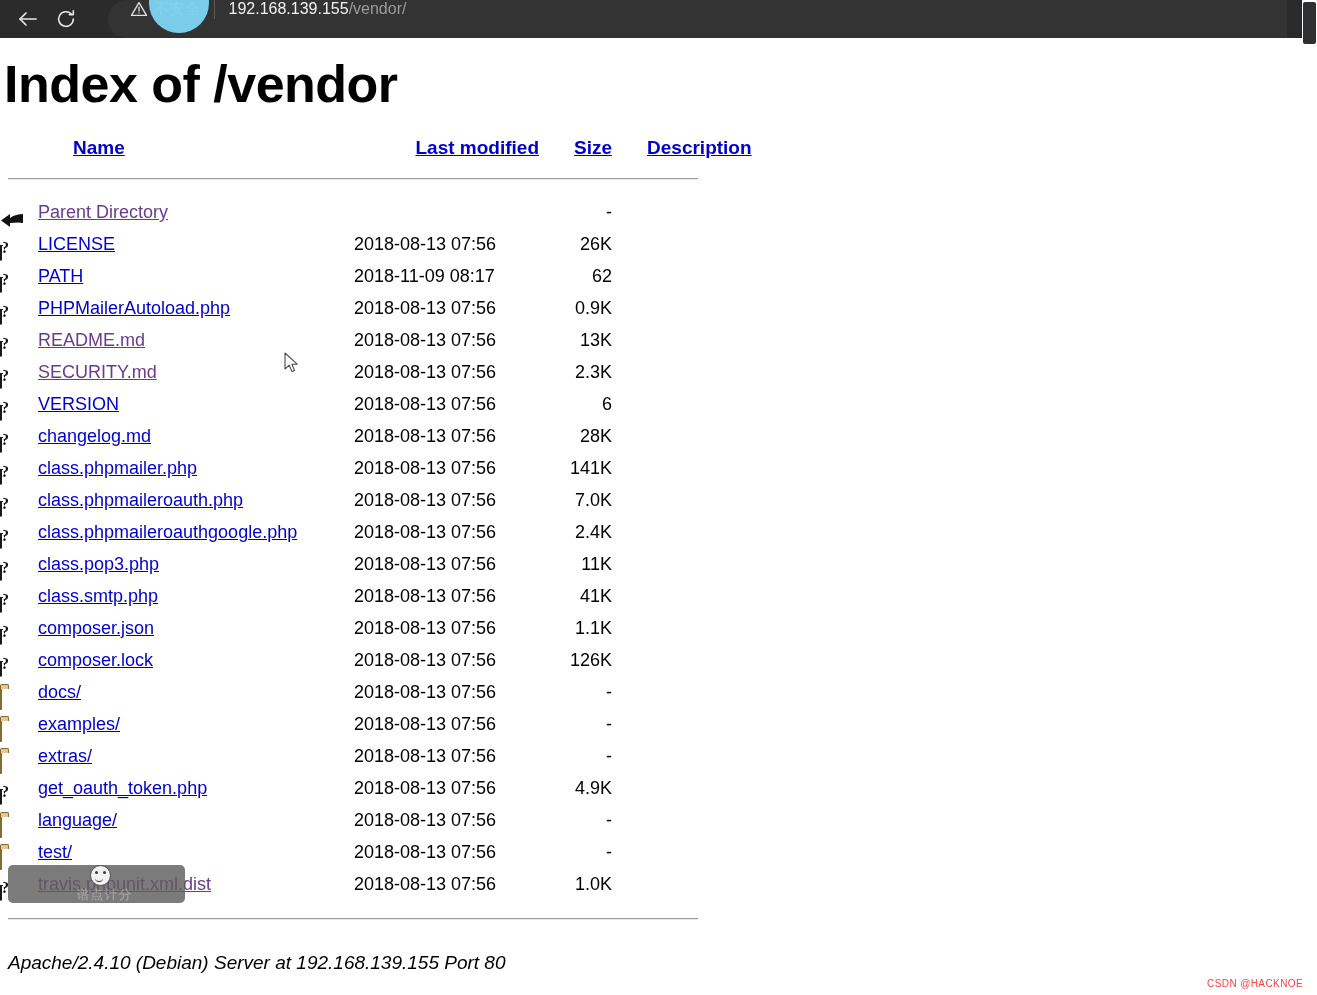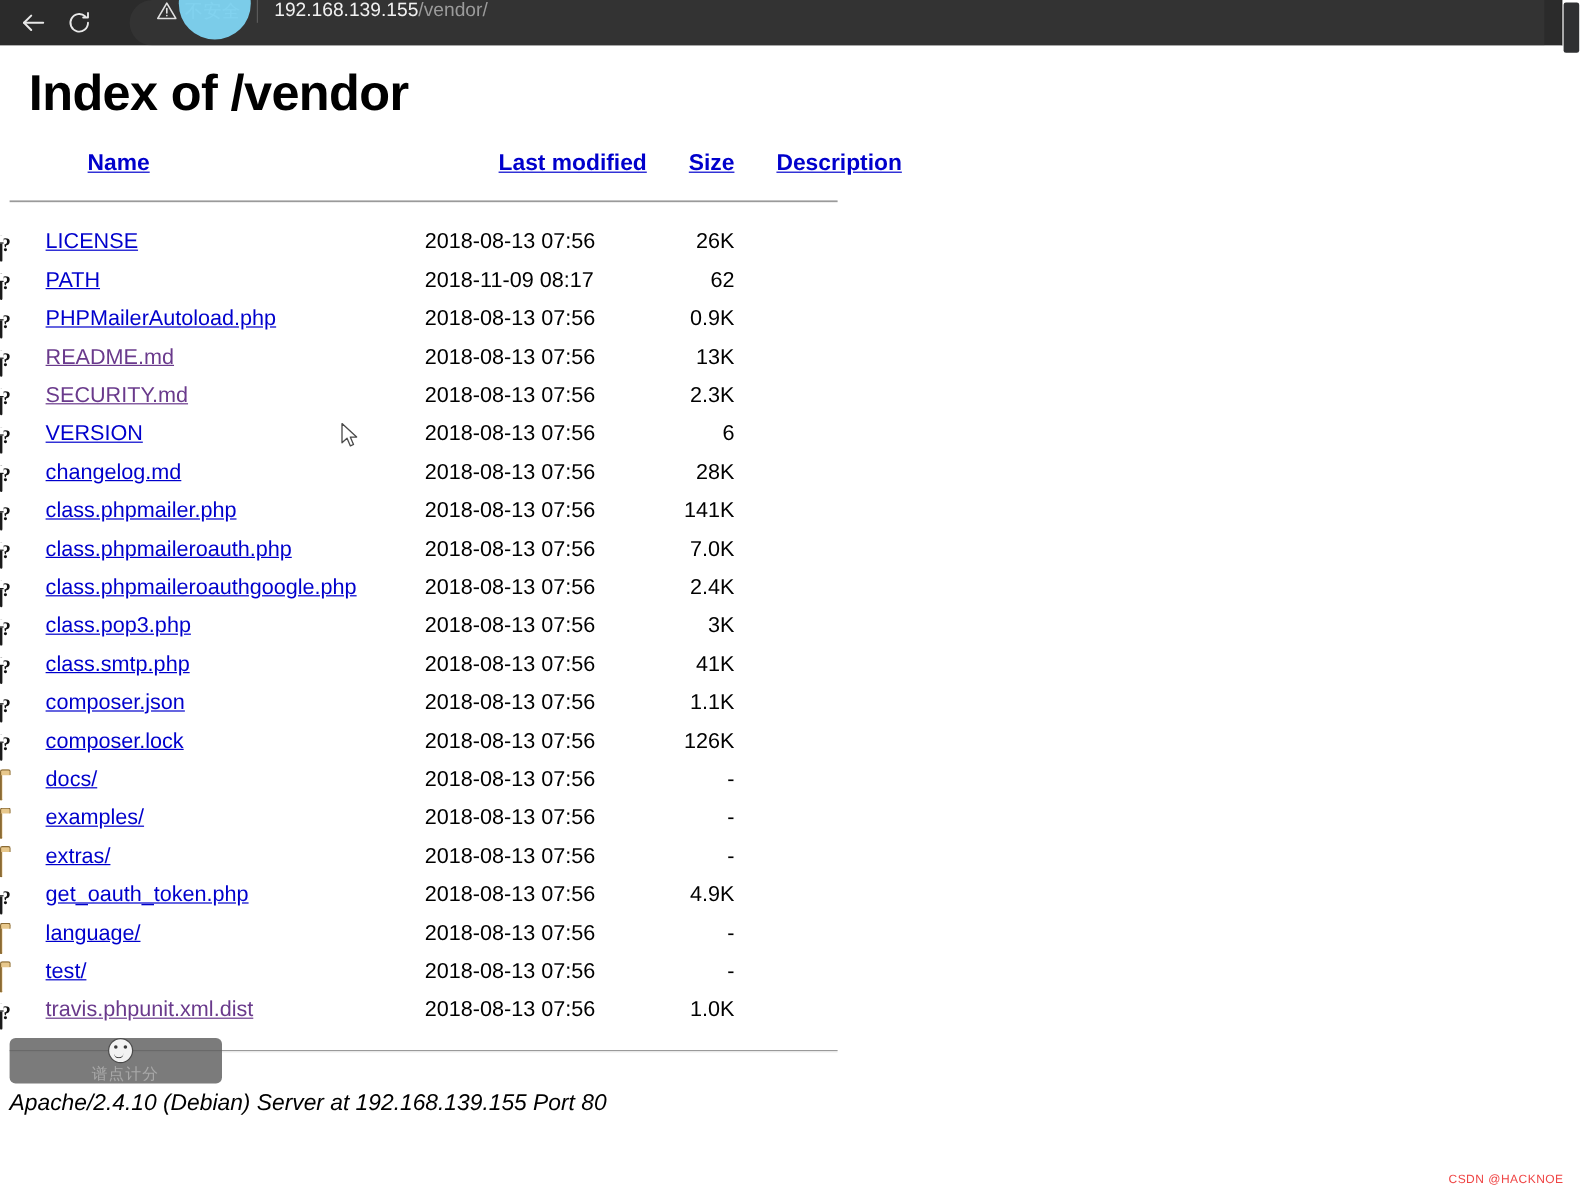--- a/index.html
+++ b/index.html
@@ -115,22 +115,22 @@
   .page {
     position: absolute;
     left: 0; top: 38px;
     width: 1302px;
     height: 957px;
     background: #ffffff;
     overflow: hidden;
   }
   .page-title {
     margin: 0;
-    padding: 16px 0 0 24px;
-    font-size: 42px;
+    padding: 16px 0 0 4px;
+    font-size: 52px;
     font-weight: bold;
     color: #000000;
     letter-spacing: -0.5px;
   }
 
   table.index-table {
     border-collapse: collapse;
     margin: 18px 0 0 0;
     table-layout: fixed;
   }
@@ -397,20 +397,29 @@
         </th>
       </tr>
       <tr>
         <td class="rule-cell" colspan="5">
           <div class="rule"></div>
         </td>
       </tr>
     </thead>
     <tbody id="listing-body">
         <tr>
+          <td class="cell-icon"><span class="ico ico-back"><svg width="24" height="16" viewBox="0 0 24 16">
+                <path d="M23 1 C19 1 14 2 10 5 L10 1 L1 7.5 L10 14 L10 10 C15 9.5 20 9 23 10 Z" fill="#111111"></path>
+              </svg></span></td>
+          <td class="cell-name"><a href="#" class="visited">Parent Directory</a></td>
+          <td class="cell-date"></td>
+          <td class="cell-size">-</td>
+          <td class="cell-desc"></td>
+        </tr>
+        <tr>
           <td class="cell-icon"><span class="ico"><span class="ico-doc"></span></span></td>
           <td class="cell-name"><a href="#" class="">LICENSE</a></td>
           <td class="cell-date">2018-08-13 07:56</td>
           <td class="cell-size">26K</td>
           <td class="cell-desc"></td>
         </tr>
         <tr>
           <td class="cell-icon"><span class="ico"><span class="ico-doc"></span></span></td>
           <td class="cell-name"><a href="#" class="">PATH</a></td>
           <td class="cell-date">2018-11-09 08:17</td>
@@ -470,21 +479,21 @@
           <td class="cell-icon"><span class="ico"><span class="ico-doc"></span></span></td>
           <td class="cell-name"><a href="#" class="">class.phpmaileroauthgoogle.php</a></td>
           <td class="cell-date">2018-08-13 07:56</td>
           <td class="cell-size">2.4K</td>
           <td class="cell-desc"></td>
         </tr>
         <tr>
           <td class="cell-icon"><span class="ico"><span class="ico-doc"></span></span></td>
           <td class="cell-name"><a href="#" class="">class.pop3.php</a></td>
           <td class="cell-date">2018-08-13 07:56</td>
-          <td class="cell-size">3K</td>
+          <td class="cell-size">11K</td>
           <td class="cell-desc"></td>
         </tr>
         <tr>
           <td class="cell-icon"><span class="ico"><span class="ico-doc"></span></span></td>
           <td class="cell-name"><a href="#" class="">class.smtp.php</a></td>
           <td class="cell-date">2018-08-13 07:56</td>
           <td class="cell-size">41K</td>
           <td class="cell-desc"></td>
         </tr>
         <tr>

